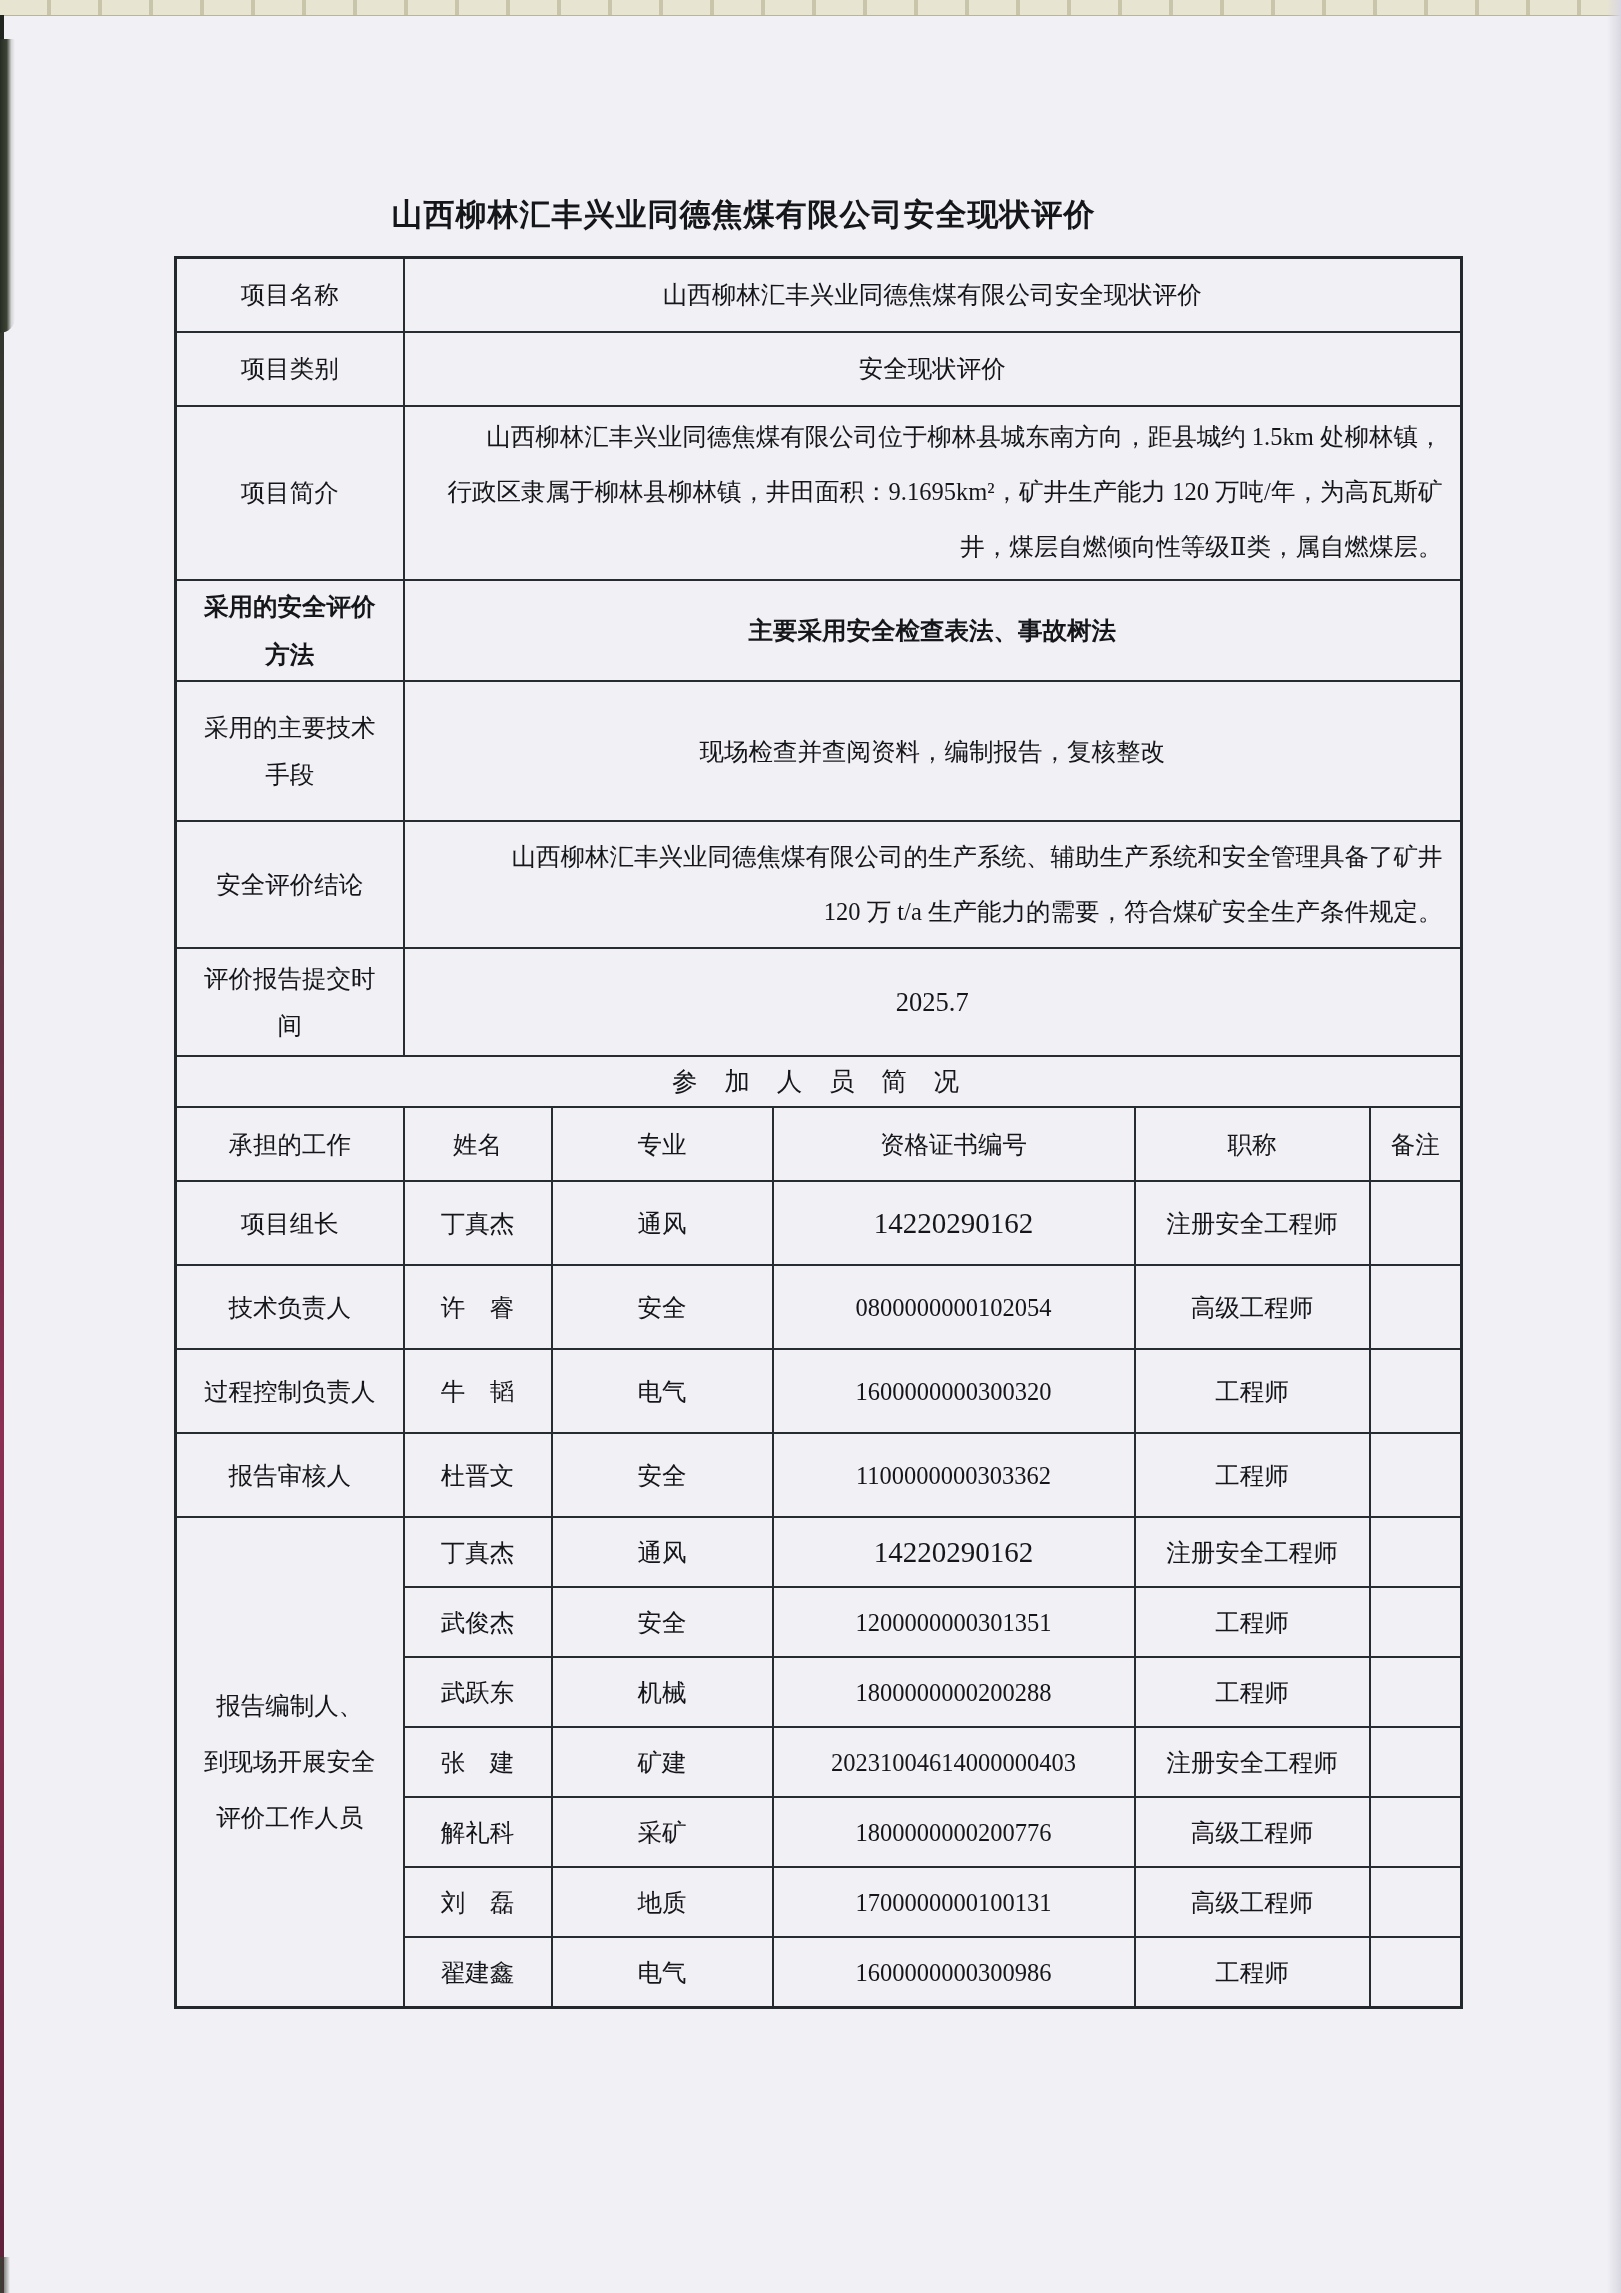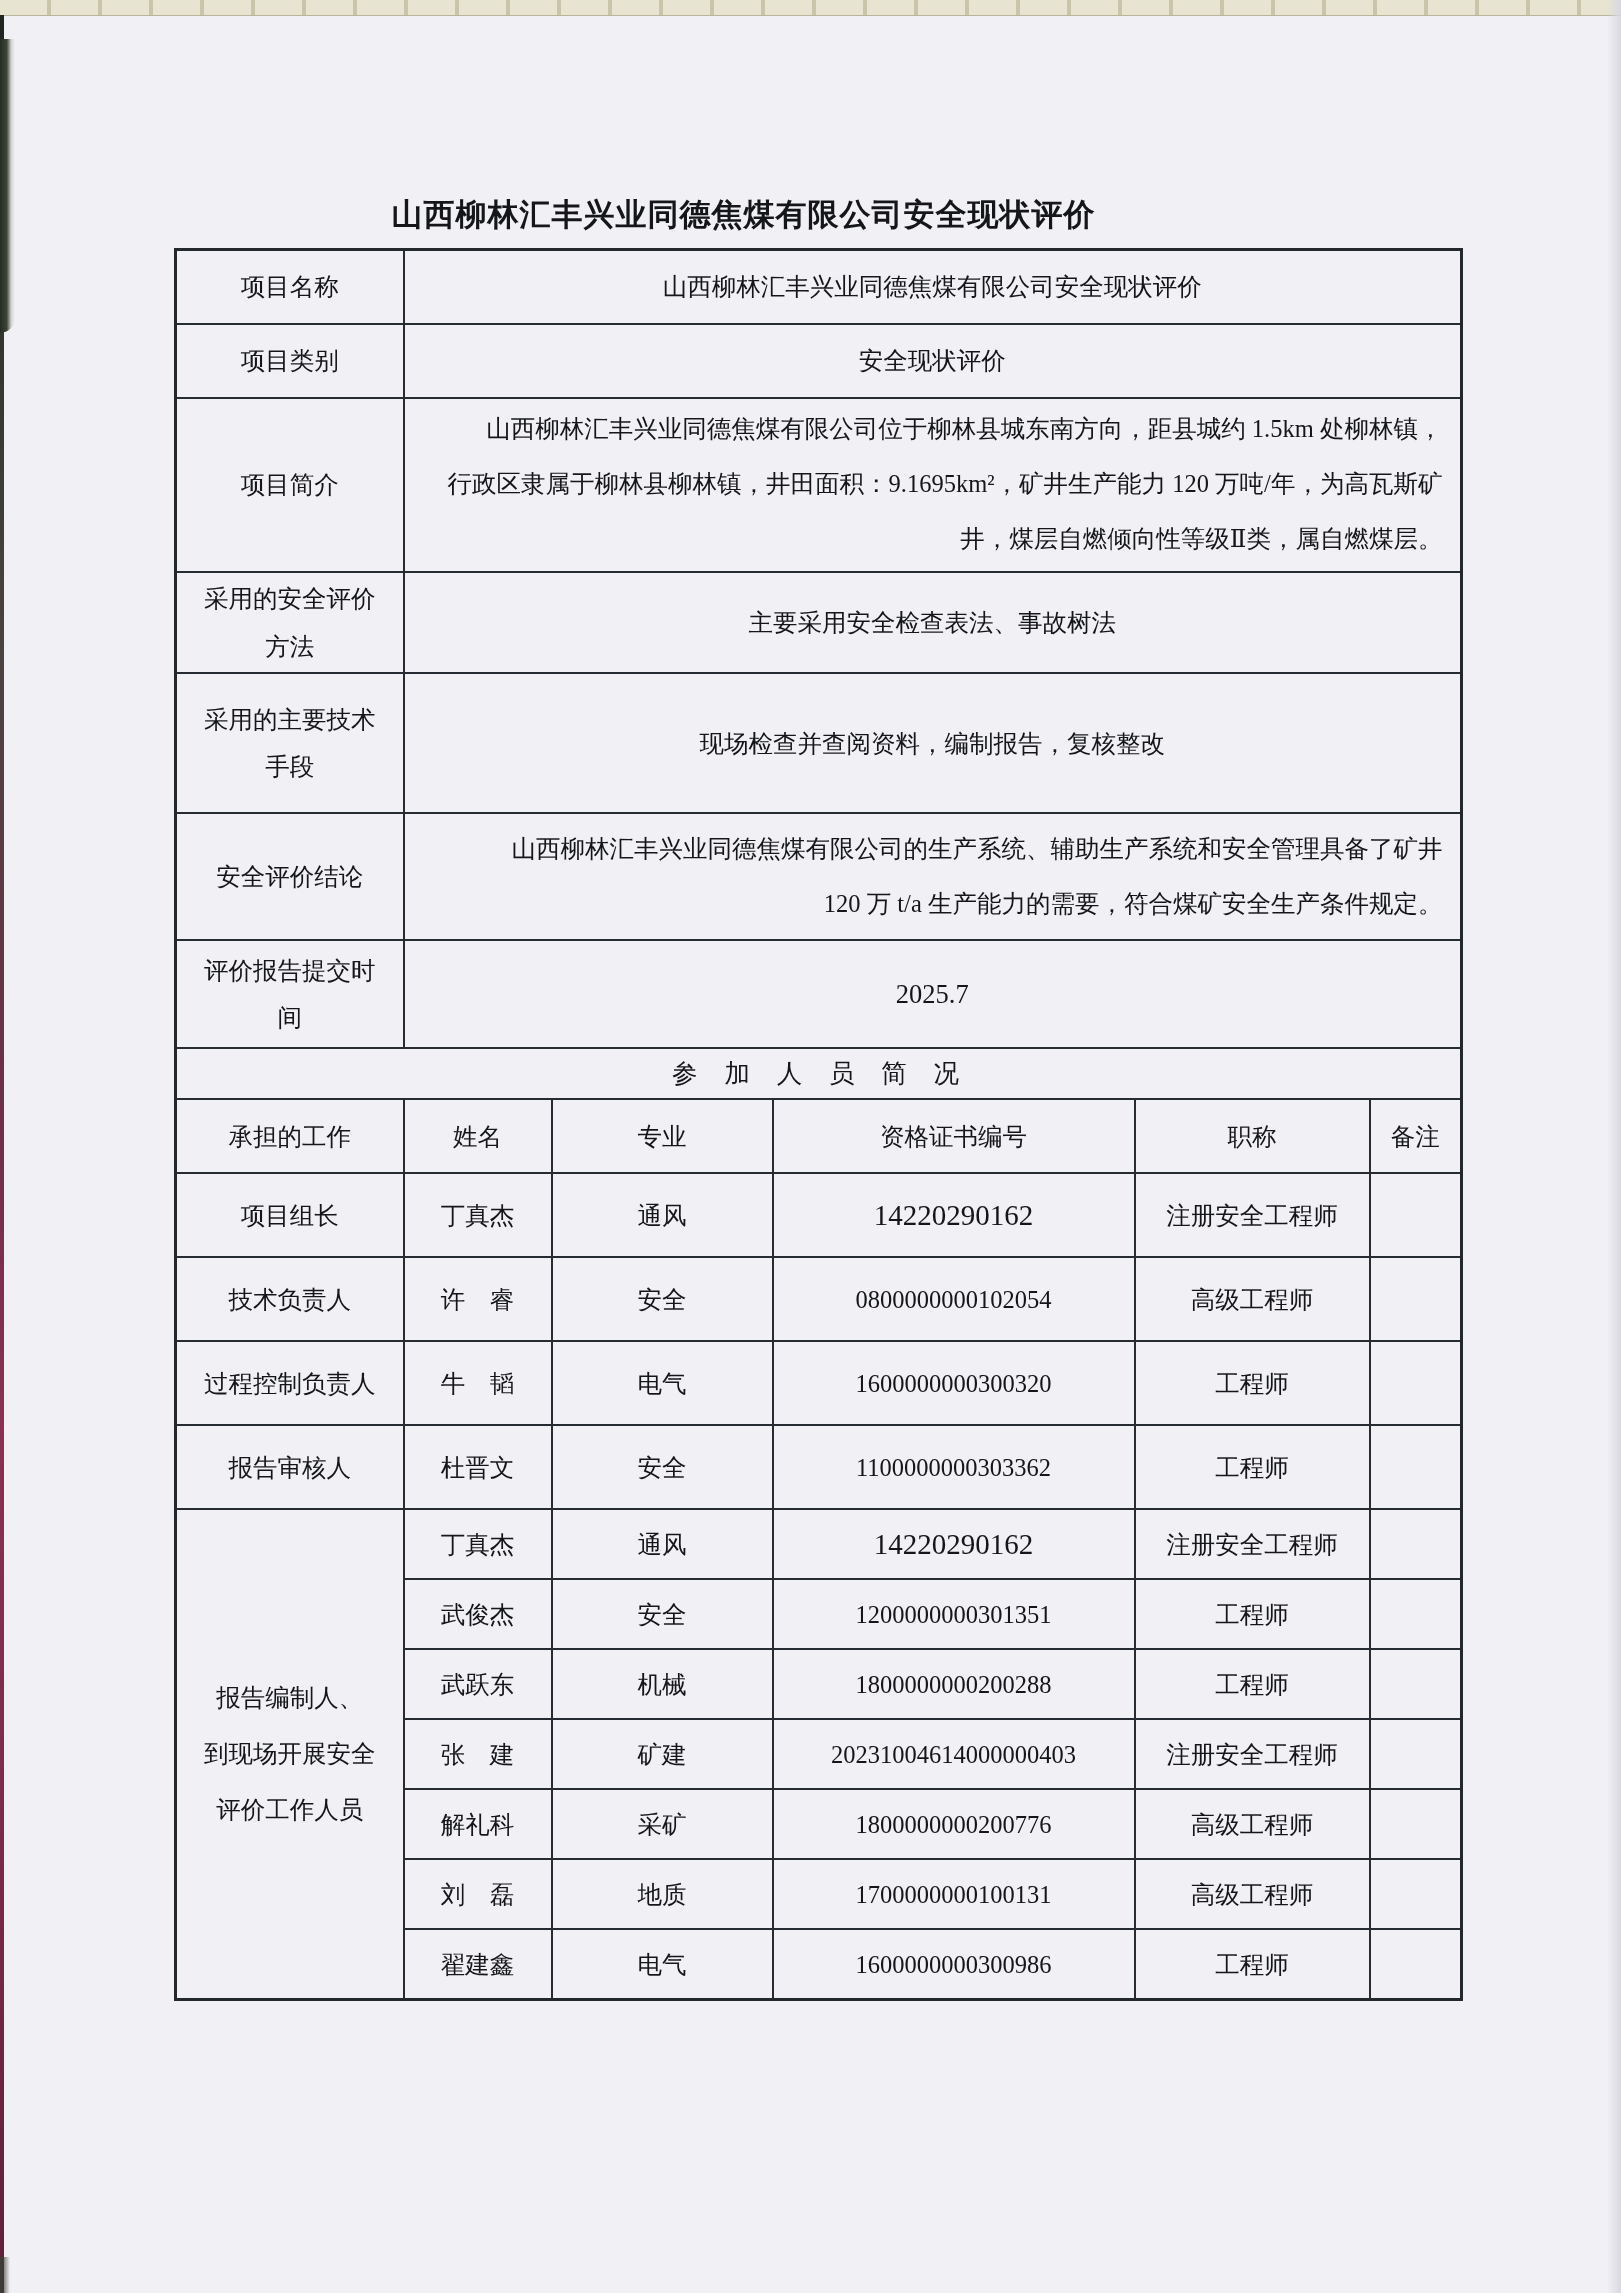--- a/index.html
+++ b/index.html
@@ -32,40 +32,40 @@
     position:absolute;left:0;bottom:0;width:9.8px;height:37px;
     background:linear-gradient(90deg,#3a3f35,rgba(58,63,53,0));
   }
   
   .doc-title{
     position:absolute;left:174px;top:194px;width:1286px;height:45px;
     box-sizing:border-box;padding-right:147px;
     text-align:center;font-size:31px;font-weight:bold;letter-spacing:1px;
   }
   
-  .sheet{position:absolute;left:174px;top:248px;}
+  .sheet{position:absolute;left:174px;top:256px;}
   table{
     border-collapse:collapse;table-layout:fixed;width:1286px;
     background:transparent;
   }
   td{
     border:2.9px solid #262c31;
     vertical-align:middle;text-align:center;
     font-size:24.5px;line-height:1.6;
     padding:2px 5.9px;box-sizing:border-box;
     overflow:hidden;
   }
   table{border:3.9px solid #23282d;}
   .lbl{white-space:pre-line;line-height:1.95;}
   .val-indent{text-align:right;text-indent:2em;padding:3.9px 17.6px;line-height:2.24;}
   .section-cell{font-size:25.5px;letter-spacing:1.05em;padding-left:1.05em;font-weight:normal;}
   .cert-lg{font-size:29px;}
   .group-lbl{white-space:pre-line;line-height:2.28;}
   .h-r1{height:74px;} .h-r2{height:74px;} .h-r3{height:167px;}
-  .h-r4{height:88px;} .h-r5{height:140px;} .h-r6{height:127px;} .h-r7{height:108px;}
+  .h-r4{height:88px;font-weight:bold;} .h-r5{height:140px;} .h-r6{height:127px;} .h-r7{height:108px;}
   .h-sec{height:51px;} .h-ph{height:74px;} .h-prow{height:84px;} .h-grow{height:70px;}
   .date-val{font-size:26.5px;}
 </style>
 </head>
 <body>
 
 <div class="scan-top-strip"></div>
 <div class="scan-left-edge"></div>
 <div class="scan-left-blotch"></div>
 <div class="scan-right-shade"></div>

